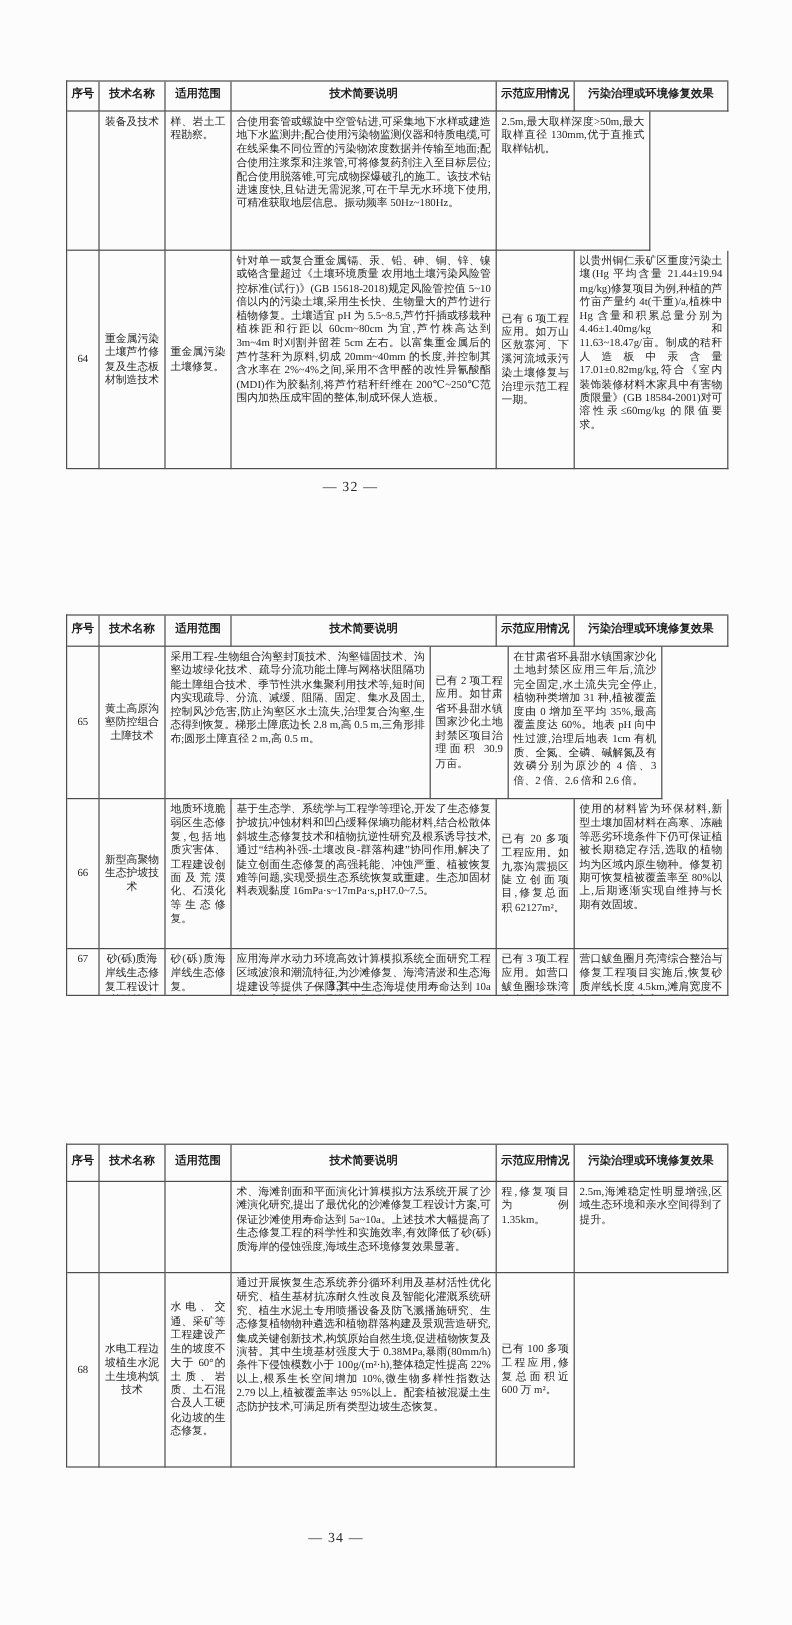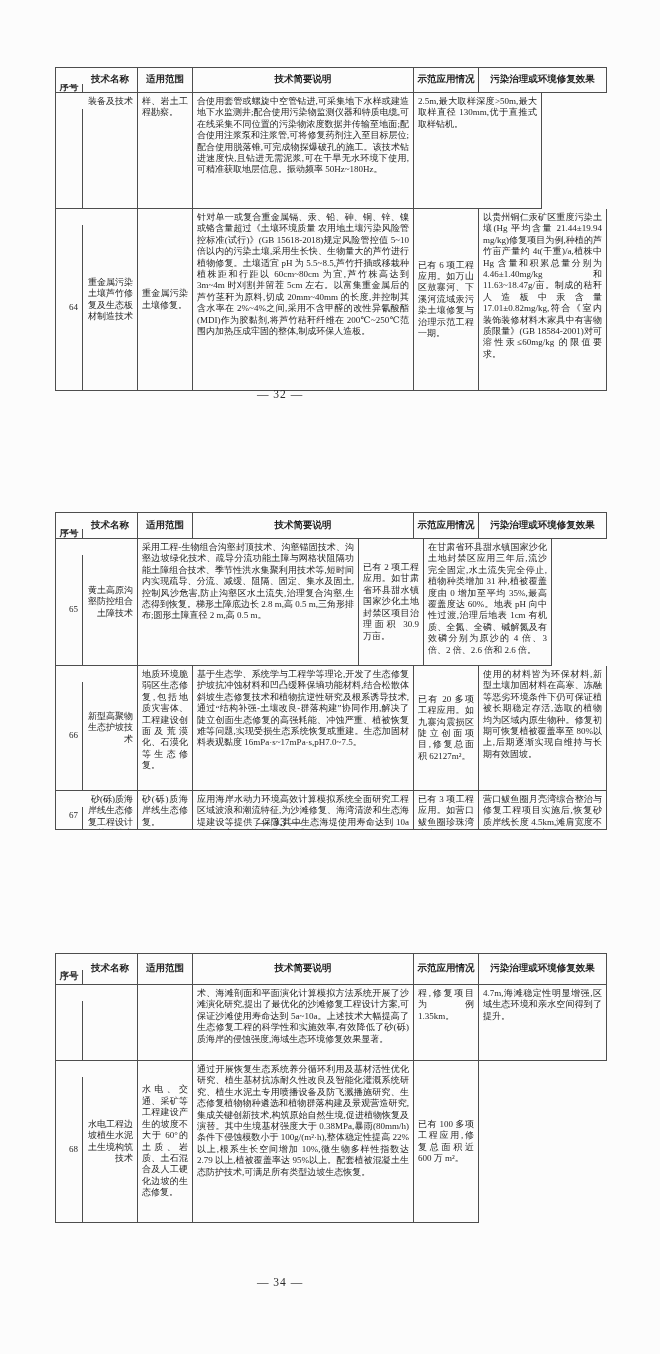--- a/index.html
+++ b/index.html
@@ -4,22 +4,22 @@
 <style>
   html,body{margin:0;padding:0;background:#fcfcfc;}
   .doc{position:relative;width:660px;height:1354px;background:#fcfcfc;overflow:hidden;
        font-family:"Liberation Serif","DejaVu Serif",serif;color:#1f1f1f;}
   .tbl{position:absolute;left:55px;width:551px;border-top:1px solid #4d4d4d;border-left:1px solid #4d4d4d;}
   .tr{display:flex;align-items:stretch;}
   .td{box-sizing:border-box;border-right:1px solid #4d4d4d;border-bottom:1px solid #4d4d4d;
       overflow:hidden;padding:3px 4px;font-size:9px;line-height:11.4px;
       display:grid;align-content:center;text-align:justify;}
   .td.top{align-content:start;}
-  .w0{width:27px;margin-top:16px;}.w1{width:55px;}.w2{width:55px;}.w3{width:221px;}.w4{width:65px;}.w5{width:128px;}
-  .c-no,.c-name{text-align:right;}
+  .w0{width:27px;}.w1{width:55px;}.w2{width:55px;}.w3{width:221px;}.w4{width:65px;}.w5{width:128px;}
+  .c-no,.c-name{text-align:center;}
   .head .td{align-content:center;text-align:center;font-weight:700;font-size:9.5px;padding:2px 1px;}
   .pagenum{position:absolute;left:0;width:560px;text-align:center;font-size:11.5px;
            letter-spacing:1px;color:#2a2a2a;}
 </style>
 </head>
 <body>
 
 <div class="doc">
 
   <div class="tbl" style="top:67px;">
@@ -40,21 +40,21 @@
     </div>
     <div class="tr" style="height:182px;">
       <div class="td w0 c-no">64</div>
       <div class="td w1 c-name">重金属污染土壤芦竹修复及生态板材制造技术</div>
       <div class="td w2">重金属污染土壤修复。</div>
       <div class="td w3 top">针对单一或复合重金属镉、汞、铅、砷、铜、锌、镍或铬含量超过《土壤环境质量 农用地土壤污染风险管控标准(试行)》(GB 15618-2018)规定风险管控值 5~10 倍以内的污染土壤,采用生长快、生物量大的芦竹进行植物修复。土壤适宜 pH 为 5.5~8.5,芦竹扦插或移栽种植株距和行距以 60cm~80cm 为宜,芦竹株高达到 3m~4m 时刈割并留茬 5cm 左右。以富集重金属后的芦竹茎秆为原料,切成 20mm~40mm 的长度,并控制其含水率在 2%~4%之间,采用不含甲醛的改性异氰酸酯(MDI)作为胶黏剂,将芦竹秸秆纤维在 200℃~250℃范围内加热压成牢固的整体,制成环保人造板。</div>
       <div class="td w4">已有 6 项工程应用。如万山区敖寨河、下溪河流域汞污染土壤修复与治理示范工程一期。</div>
       <div class="td w5 top">以贵州铜仁汞矿区重度污染土壤(Hg 平均含量 21.44±19.94 mg/kg)修复项目为例,种植的芦竹亩产量约 4t(干重)/a,植株中 Hg 含量和积累总量分别为 4.46±1.40mg/kg 和 11.63~18.47g/亩。制成的秸秆人造板中汞含量 17.01±0.82mg/kg,符合《室内装饰装修材料木家具中有害物质限量》(GB 18584-2001)对可溶性汞≤60mg/kg 的限值要求。</div>
     </div>
   </div>
-  <div class="pagenum" style="top:388px;">— 32 —</div>
+  <div class="pagenum" style="top:400px;padding-left:12px;">— 32 —</div>
 
   <div class="tbl" style="top:512px;">
     <div class="tr head" style="height:26px;">
       <div class="td w0">序号</div>
       <div class="td w1">技术名称</div>
       <div class="td w2">适用范围</div>
       <div class="td w3">技术简要说明</div>
       <div class="td w4">示范应用情况</div>
       <div class="td w5">污染治理或环境修复效果</div>
     </div>
@@ -92,21 +92,21 @@
       <div class="td w3">技术简要说明</div>
       <div class="td w4">示范应用情况</div>
       <div class="td w5">污染治理或环境修复效果</div>
     </div>
     <div class="tr" style="height:76px;">
       <div class="td w0 c-no top"></div>
       <div class="td w1 c-name top"></div>
       <div class="td w2 top"></div>
       <div class="td w3 top">术、海滩剖面和平面演化计算模拟方法系统开展了沙滩演化研究,提出了最优化的沙滩修复工程设计方案,可保证沙滩使用寿命达到 5a~10a。上述技术大幅提高了生态修复工程的科学性和实施效率,有效降低了砂(砾)质海岸的侵蚀强度,海域生态环境修复效果显著。</div>
       <div class="td w4 top">程,修复项目为例 1.35km。</div>
-      <div class="td w5 top">4.7m,海滩稳定性明显增强,区域生态环境和亲水空间得到了提升。</div>
+      <div class="td w5 top">2.5m,海滩稳定性明显增强,区域生态环境和亲水空间得到了提升。</div>
     </div>
     <div class="tr" style="height:162px;">
       <div class="td w0 c-no">68</div>
       <div class="td w1 c-name">水电工程边坡植生水泥土生境构筑技术</div>
       <div class="td w2">水电、交通、采矿等工程建设产生的坡度不大于 60°的土质、岩质、土石混合及人工硬化边坡的生态修复。</div>
       <div class="td w3 top">通过开展恢复生态系统养分循环利用及基材活性优化研究、植生基材抗冻耐久性改良及智能化灌溉系统研究、植生水泥土专用喷播设备及防飞溅播施研究、生态修复植物物种遴选和植物群落构建及景观营造研究,集成关键创新技术,构筑原始自然生境,促进植物恢复及演替。其中生境基材强度大于 0.38MPa,暴雨(80mm/h)条件下侵蚀模数小于 100g/(m²·h),整体稳定性提高 22%以上,根系生长空间增加 10%,微生物多样性指数达 2.79 以上,植被覆盖率达 95%以上。配套植被混凝土生态防护技术,可满足所有类型边坡生态恢复。</div>
       <div class="td w4">已有 100 多项工程应用,修复总面积近 600 万 m²。</div>
     </div>
   </div>
   <div class="pagenum" style="top:1276px;">— 34 —</div>

